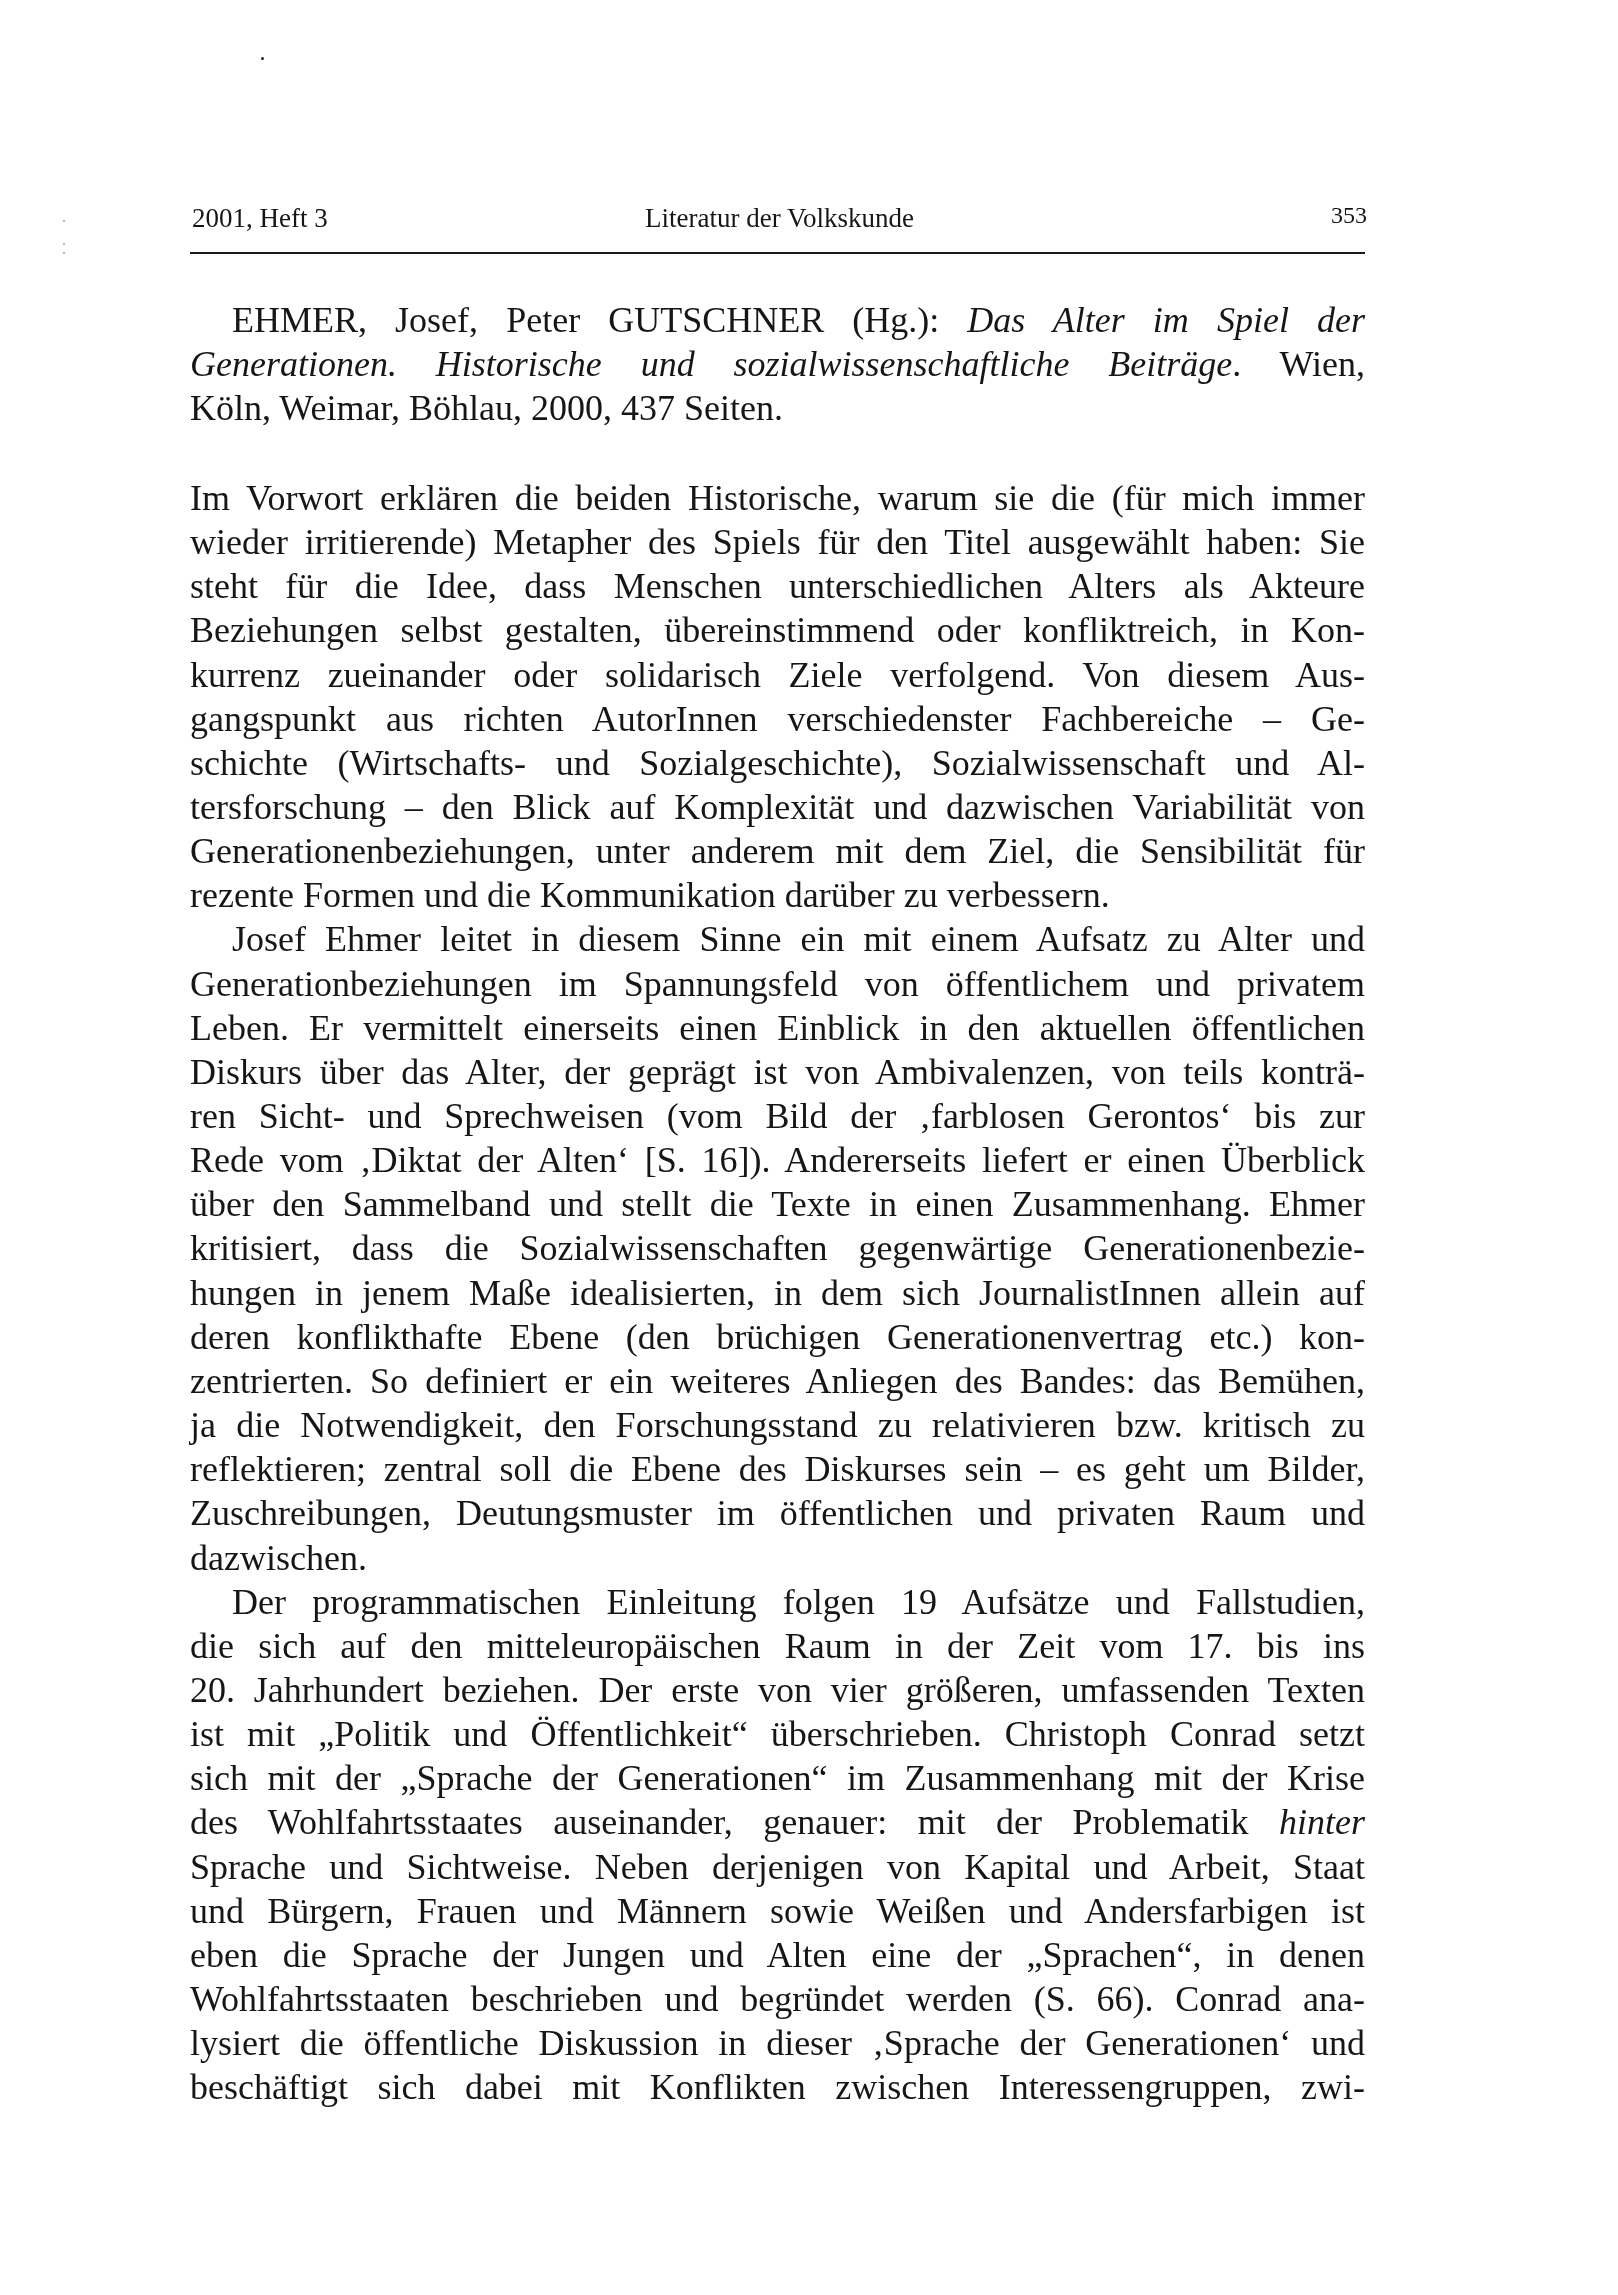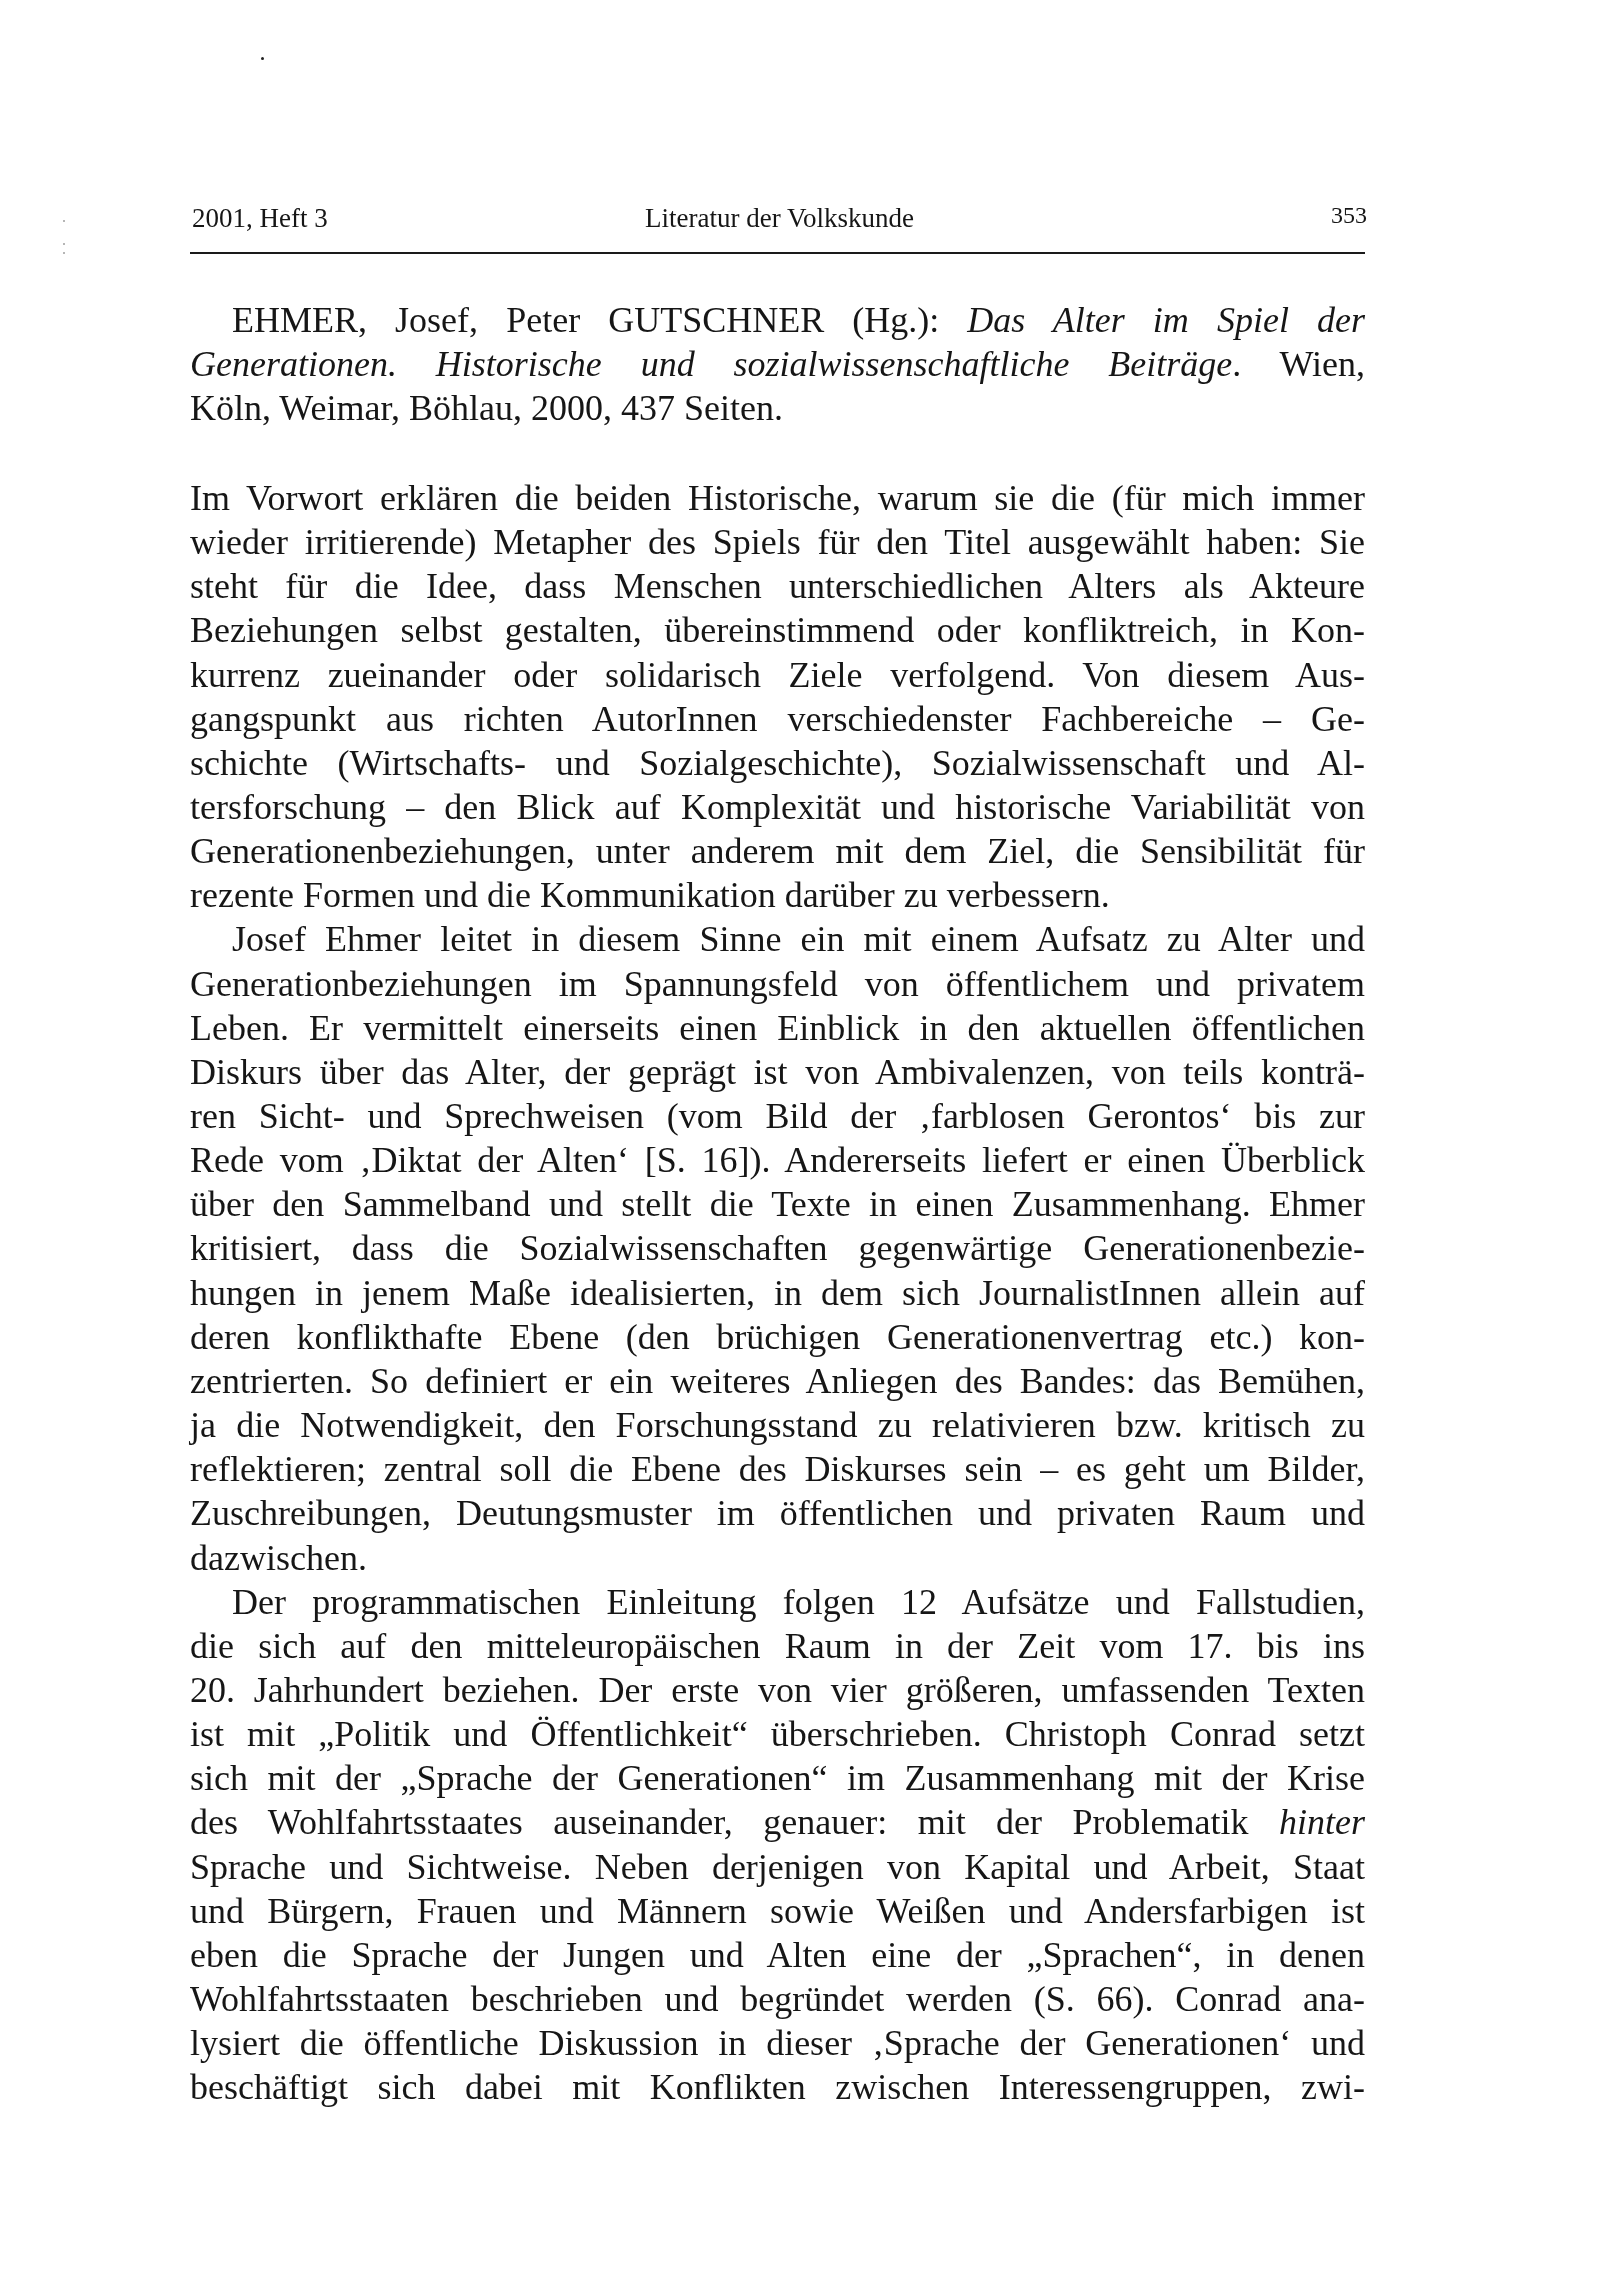--- a/index.html
+++ b/index.html
@@ -40,39 +40,39 @@
     <div class="line last" style="top: 88px;"><span>Köln, Weimar, Böhlau, 2000, 437 Seiten.</span></div>
   </section>
 <section class="block" id="body" style="top:476px;">
     <div class="line" style="top: 0px;"><span>Im Vorwort erklären die beiden Historische, warum sie die (für mich immer</span></div>
     <div class="line" style="top: 44px;"><span>wieder irritierende) Metapher des Spiels für den Titel ausgewählt haben: Sie</span></div>
     <div class="line" style="top: 88px;"><span>steht für die Idee, dass Menschen unterschiedlichen Alters als Akteure</span></div>
     <div class="line" style="top: 132px;"><span>Beziehungen selbst gestalten, übereinstimmend oder konfliktreich, in Kon-</span></div>
     <div class="line" style="top: 177px;"><span>kurrenz zueinander oder solidarisch Ziele verfolgend. Von diesem Aus-</span></div>
     <div class="line" style="top: 221px;"><span>gangspunkt aus richten AutorInnen verschiedenster Fachbereiche – Ge-</span></div>
     <div class="line" style="top: 265px;"><span>schichte (Wirtschafts- und Sozialgeschichte), Sozialwissenschaft und Al-</span></div>
-    <div class="line" style="top: 309px;"><span>tersforschung – den Blick auf Komplexität und historische Variabilität von</span></div>
+    <div class="line" style="top: 309px;"><span>tersforschung – den Blick auf Komplexität und dazwischen Variabilität von</span></div>
     <div class="line" style="top: 353px;"><span>Generationenbeziehungen, unter anderem mit dem Ziel, die Sensibilität für</span></div>
     <div class="line last" style="top: 397px;"><span>rezente Formen und die Kommunikation darüber zu verbessern.</span></div>
     <div class="line indent" style="top: 441px;"><span>Josef Ehmer leitet in diesem Sinne ein mit einem Aufsatz zu Alter und</span></div>
     <div class="line" style="top: 486px;"><span>Generationbeziehungen im Spannungsfeld von öffentlichem und privatem</span></div>
     <div class="line" style="top: 530px;"><span>Leben. Er vermittelt einerseits einen Einblick in den aktuellen öffentlichen</span></div>
     <div class="line" style="top: 574px;"><span>Diskurs über das Alter, der geprägt ist von Ambivalenzen, von teils konträ-</span></div>
     <div class="line" style="top: 618px;"><span>ren Sicht- und Sprechweisen (vom Bild der ‚farblosen Gerontos‘ bis zur</span></div>
     <div class="line" style="top: 662px;"><span>Rede vom ‚Diktat der Alten‘ [S. 16]). Andererseits liefert er einen Überblick</span></div>
     <div class="line" style="top: 706px;"><span>über den Sammelband und stellt die Texte in einen Zusammenhang. Ehmer</span></div>
     <div class="line" style="top: 750px;"><span>kritisiert, dass die Sozialwissenschaften gegenwärtige Generationenbezie-</span></div>
     <div class="line" style="top: 795px;"><span>hungen in jenem Maße idealisierten, in dem sich JournalistInnen allein auf</span></div>
     <div class="line" style="top: 839px;"><span>deren konflikthafte Ebene (den brüchigen Generationenvertrag etc.) kon-</span></div>
     <div class="line" style="top: 883px;"><span>zentrierten. So definiert er ein weiteres Anliegen des Bandes: das Bemühen,</span></div>
     <div class="line" style="top: 927px;"><span>ja die Notwendigkeit, den Forschungsstand zu relativieren bzw. kritisch zu</span></div>
     <div class="line" style="top: 971px;"><span>reflektieren; zentral soll die Ebene des Diskurses sein – es geht um Bilder,</span></div>
     <div class="line" style="top: 1015px;"><span>Zuschreibungen, Deutungsmuster im öffentlichen und privaten Raum und</span></div>
     <div class="line last" style="top: 1060px;"><span>dazwischen.</span></div>
-    <div class="line indent" style="top: 1104px;"><span>Der programmatischen Einleitung folgen 12 Aufsätze und Fallstudien,</span></div>
+    <div class="line indent" style="top: 1104px;"><span>Der programmatischen Einleitung folgen 19 Aufsätze und Fallstudien,</span></div>
     <div class="line" style="top: 1148px;"><span>die sich auf den mitteleuropäischen Raum in der Zeit vom 17. bis ins</span></div>
     <div class="line" style="top: 1192px;"><span>20. Jahrhundert beziehen. Der erste von vier größeren, umfassenden Texten</span></div>
     <div class="line" style="top: 1236px;"><span>ist mit „Politik und Öffentlichkeit“ überschrieben. Christoph Conrad setzt</span></div>
     <div class="line" style="top: 1280px;"><span>sich mit der „Sprache der Generationen“ im Zusammenhang mit der Krise</span></div>
     <div class="line" style="top: 1324px;"><span>des Wohlfahrtsstaates auseinander, genauer: mit der Problematik </span><span class="seg-italic">hinter</span></div>
     <div class="line" style="top: 1369px;"><span>Sprache und Sichtweise. Neben derjenigen von Kapital und Arbeit, Staat</span></div>
     <div class="line" style="top: 1413px;"><span>und Bürgern, Frauen und Männern sowie Weißen und Andersfarbigen ist</span></div>
     <div class="line" style="top: 1457px;"><span>eben die Sprache der Jungen und Alten eine der „Sprachen“, in denen</span></div>
     <div class="line" style="top: 1501px;"><span>Wohlfahrtsstaaten beschrieben und begründet werden (S. 66). Conrad ana-</span></div>
     <div class="line" style="top: 1545px;"><span>lysiert die öffentliche Diskussion in dieser ‚Sprache der Generationen‘ und</span></div>

